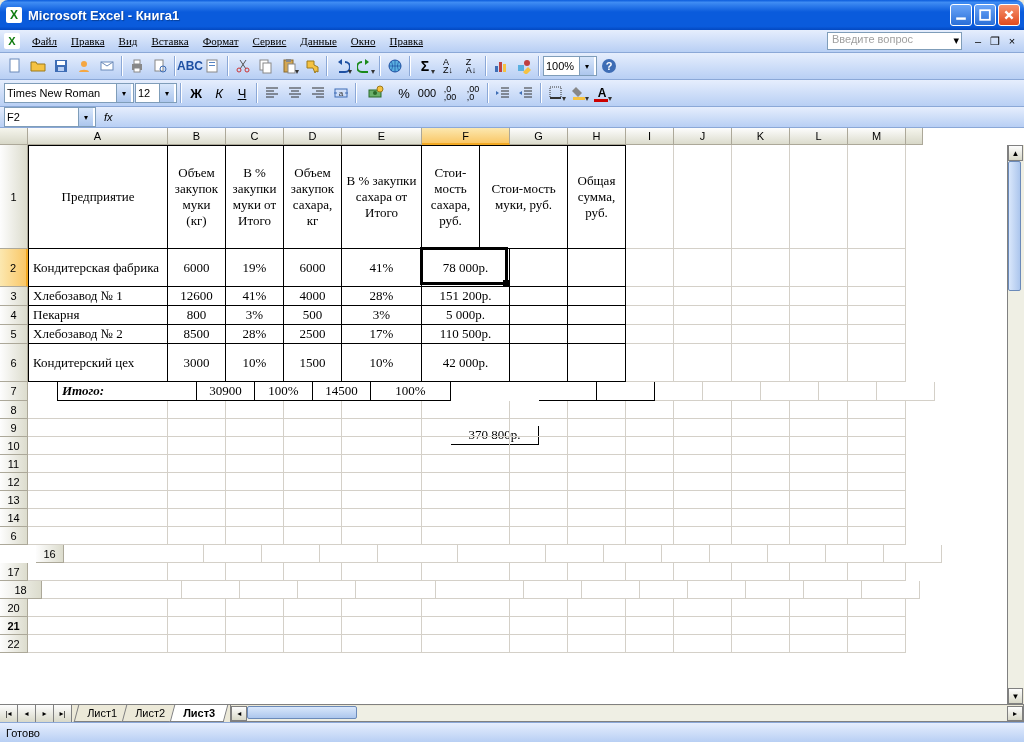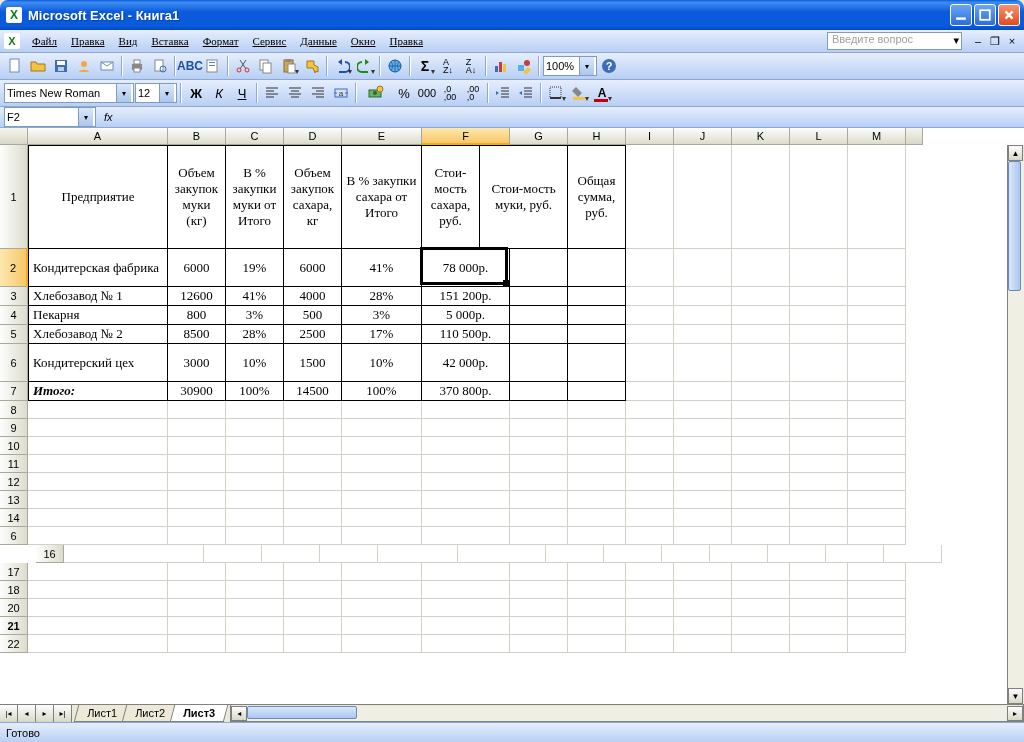--- a/index.html
+++ b/index.html
@@ -134,21 +134,21 @@
     border-right:1px solid #d4d0c8; border-bottom:1px solid #d4d0c8;
     padding: 2px 4px; font-size: 13px;
     display:flex; align-items:center; overflow:hidden; white-space:pre;
     font-family: "Times New Roman", serif;
   }
   .cell.center { justify-content:center; text-align:center;}
   .cell.header-cell { justify-content:center; text-align:center; white-space:normal; line-height:1.25;}
   .cell.bordered { border-right:1px solid #000; border-bottom:1px solid #000;}
   .cell.bordered-top { border-top:1px solid #000;}
   .cell.bordered-left { border-left:1px solid #000;}
-  .cell.italic { font-style: italic; }
+  .cell.italic { font-style: italic; margin-left: 29px; }
   .cell.bold { font-weight: bold; }
   .active-cell {
     position:absolute; border:3px solid #000; pointer-events:none; z-index:5;
   }
   .active-cell::after {
     content:""; position:absolute; right:-4px; bottom:-4px; width:6px; height:6px; background:#000;
   }
   
   .sheet-bar {
     height: 18px; background: #ece9d8; display:flex; align-items:stretch;
@@ -599,21 +599,21 @@
             <div class="cell " style="width: 58px; height: 38px;"></div>
             <div class="cell " style="width: 58px; height: 38px;"></div>
           </div>
           <div class="row" style="height: 19px;">
             <div class="row-h" style="width: 28px; height: 19px;">7</div>
             <div class="cell italic bold bordered bordered-left" style="width: 140px; height: 19px;">Итого:</div>
             <div class="cell center bordered" style="width: 58px; height: 19px;">30900</div>
             <div class="cell center bordered" style="width: 58px; height: 19px;">100%</div>
             <div class="cell center bordered" style="width: 58px; height: 19px;">14500</div>
             <div class="cell center bordered" style="width: 80px; height: 19px;">100%</div>
-            <div class="cell center bordered" style="width: 88px; height: 19px;">370 800р.</div>
+            <div class="cell center bordered" style="width: 88px; height: 19px; margin-top: 44px;">370 800р.</div>
             <div class="cell center bordered" style="width: 58px; height: 19px;"></div>
             <div class="cell center bordered" style="width: 58px; height: 19px;"></div>
             <div class="cell " style="width: 48px; height: 19px;"></div>
             <div class="cell " style="width: 58px; height: 19px;"></div>
             <div class="cell " style="width: 58px; height: 19px;"></div>
             <div class="cell " style="width: 58px; height: 19px;"></div>
             <div class="cell " style="width: 58px; height: 19px;"></div>
           </div>
           <div class="row" style="height: 18px;">
             <div class="row-h" style="width: 28px; height: 18px;">8</div>
@@ -769,21 +769,21 @@
             <div class="cell " style="width: 88px; height: 18px;"></div>
             <div class="cell " style="width: 58px; height: 18px;"></div>
             <div class="cell " style="width: 58px; height: 18px;"></div>
             <div class="cell " style="width: 48px; height: 18px;"></div>
             <div class="cell " style="width: 58px; height: 18px;"></div>
             <div class="cell " style="width: 58px; height: 18px;"></div>
             <div class="cell " style="width: 58px; height: 18px;"></div>
             <div class="cell " style="width: 58px; height: 18px;"></div>
           </div>
           <div class="row" style="height: 18px;">
-            <div class="row-h" style="width: 28px; height: 18px;">18</div>
+            <div class="row-h" style="width: 42px; height: 18px;">18</div>
             <div class="cell " style="width: 140px; height: 18px;"></div>
             <div class="cell " style="width: 58px; height: 18px;"></div>
             <div class="cell " style="width: 58px; height: 18px;"></div>
             <div class="cell " style="width: 58px; height: 18px;"></div>
             <div class="cell " style="width: 80px; height: 18px;"></div>
             <div class="cell " style="width: 88px; height: 18px;"></div>
             <div class="cell " style="width: 58px; height: 18px;"></div>
             <div class="cell " style="width: 58px; height: 18px;"></div>
             <div class="cell " style="width: 48px; height: 18px;"></div>
             <div class="cell " style="width: 58px; height: 18px;"></div>

